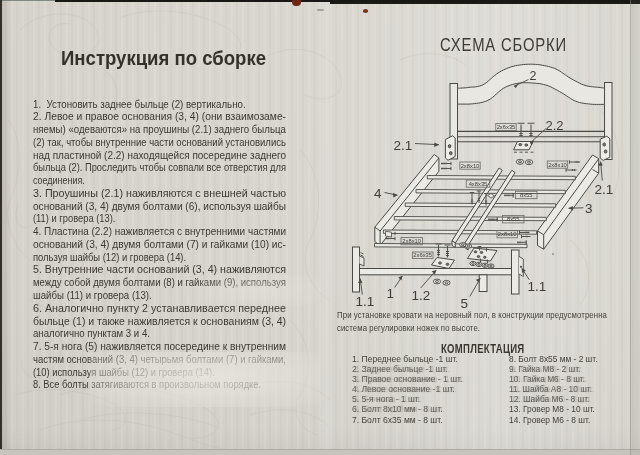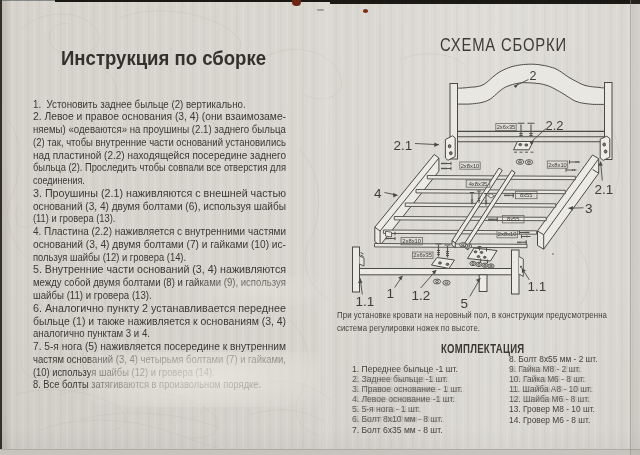--- a/index.html
+++ b/index.html
@@ -21,21 +21,21 @@
   letter-spacing:1px;white-space:nowrap;transform-origin:0 0;}
 #note{position:absolute;left:337px;top:309px;font-size:9.4px;line-height:12.6px;
   color:#45423c;letter-spacing:0.1px;}
 #note div{white-space:nowrap;transform-origin:0 50%;}
 #kompl{position:absolute;left:441px;top:341px;width:85px;font-weight:bold;font-size:13px;
   color:#3a3731;white-space:nowrap;transform-origin:0 0;letter-spacing:0.4px;}
 .lst{position:absolute;font-size:9.5px;line-height:10.1px;color:#44413b;white-space:nowrap}
 .lst div{transform-origin:0 50%;}
 #lst1 div{transform:scaleX(0.90)}
 #lst2 div{transform:scaleX(0.88)}
-#lst1{left:352px;top:364px}
+#lst1{left:352px;top:354px}
 #lst2{left:509px;top:354px}
 .bl{filter:blur(0.5px);opacity:.82;text-shadow:2.2px 0 1.2px rgba(80,76,70,.4)}
 .edge-top{position:absolute;left:55px;top:0;width:585px;height:2.2px;background:#1a1814}
 .edge-top0{position:absolute;left:0;top:0;width:55px;height:1.3px;background:rgba(75,90,90,.6)}
 .edge-top2{position:absolute;left:330px;top:2.2px;width:310px;height:1.7px;background:#1c1a15}
 .edge-left{position:absolute;left:0;top:0;width:2.2px;height:455px;background:#33302a}
 .edge-bot{position:absolute;left:0;top:449px;width:640px;height:6px;background:#c7c4be;border-top:1px solid #aeaba4}
 .speck1{position:absolute;left:292px;top:0px;width:9px;height:6px;background:#6d2613;border-radius:0 0 4px 4px}
 .speck2{position:absolute;left:363px;top:9px;width:5px;height:3.5px;background:#7c3018;border-radius:50%}
 #blurpatch{position:absolute;left:90px;top:352px;width:230px;height:55px;

